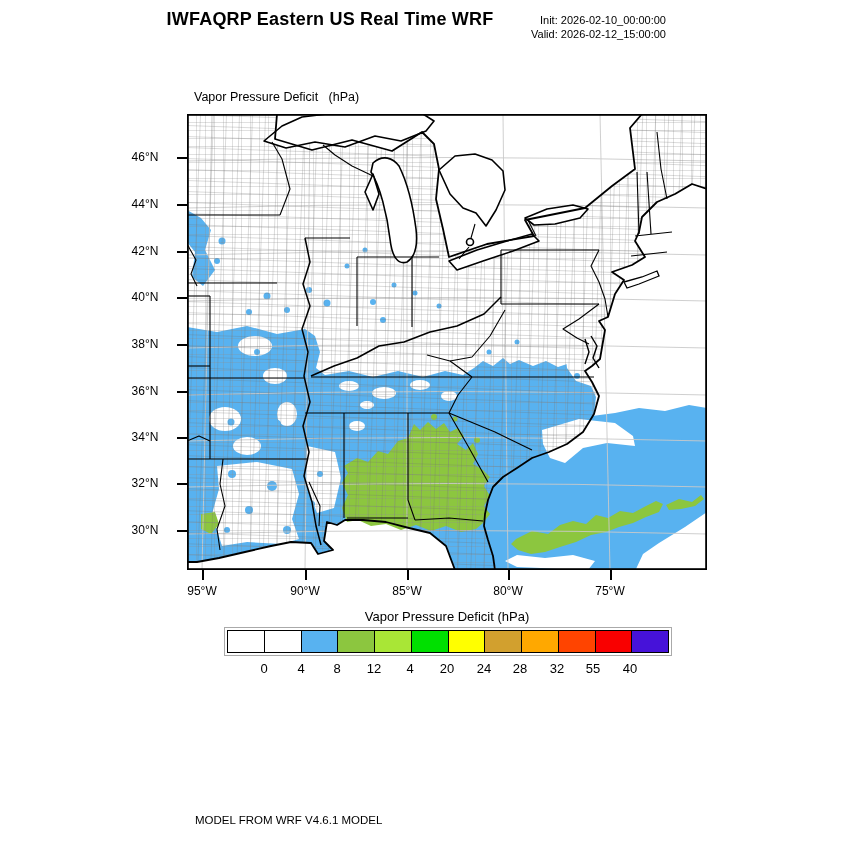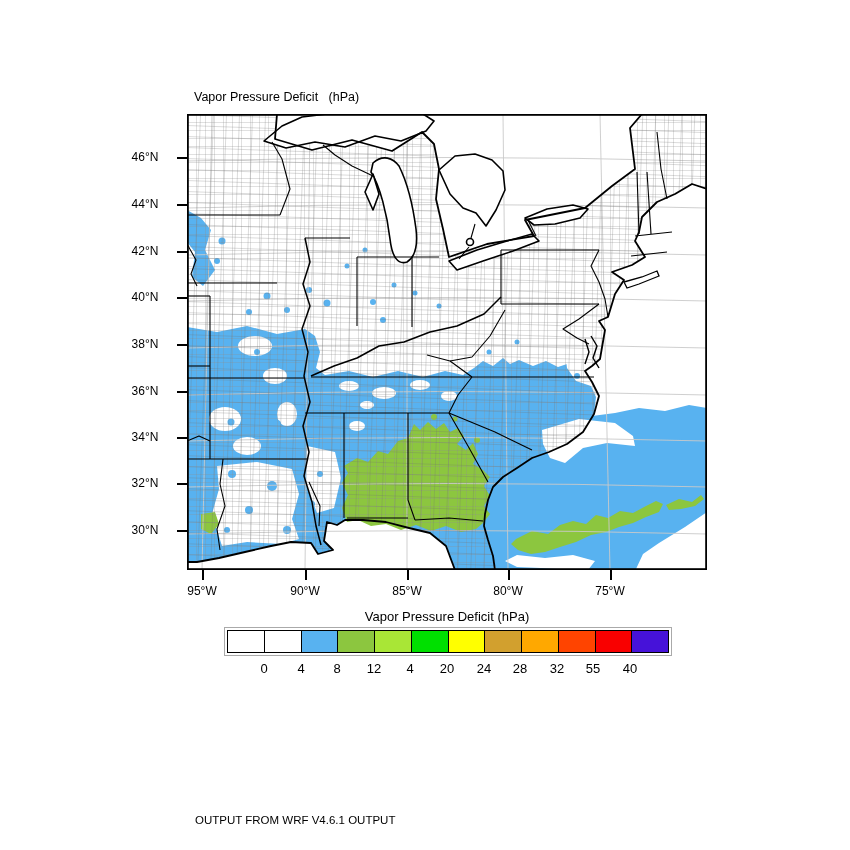--- a/index.html
+++ b/index.html
@@ -22,21 +22,26 @@
   .cb-cell{flex:1;border-left:1px solid #000;}
   .cb-cell:first-child{border-left:none;}
   .cb-label{position:absolute;top:661px;width:40px;text-align:center;font-size:13px;}
   .footer{position:absolute;left:195px;top:813px;font-size:11.5px;line-height:14px;}
 </style>
 </head>
 <body>
 
 <div class="fig">
 
-
+  <div class="main-title">IWFAQRP Eastern US Real Time WRF</div>
+
+  <div class="init-block">
+    <div>Init: 2026-02-10_00:00:00</div>
+    <div>Valid: 2026-02-12_15:00:00</div>
+  </div>
 
   <div class="panel-title">Vapor Pressure Deficit   (hPa)</div>
 
   <div class="lat-tick" style="top:157px"></div>
   <div class="lat-tick" style="top:204px"></div>
   <div class="lat-tick" style="top:251px"></div>
   <div class="lat-tick" style="top:297px"></div>
   <div class="lat-tick" style="top:344px"></div>
   <div class="lat-tick" style="top:391px"></div>
   <div class="lat-tick" style="top:437px"></div>
@@ -258,16 +263,16 @@
   <span class="cb-label" style="left:354px">12</span>
   <span class="cb-label" style="left:390px">4</span>
   <span class="cb-label" style="left:427px">20</span>
   <span class="cb-label" style="left:464px">24</span>
   <span class="cb-label" style="left:500px">28</span>
   <span class="cb-label" style="left:537px">32</span>
   <span class="cb-label" style="left:573px">55</span>
   <span class="cb-label" style="left:610px">40</span>
 
   <div class="footer">
-    <div>OUTPUT FROM WRF V4.6.1 OUTPUT</div>
+    <div>MODEL FROM WRF V4.6.1 MODEL</div>
   </div>
 
 </div>
 
 </body></html>

